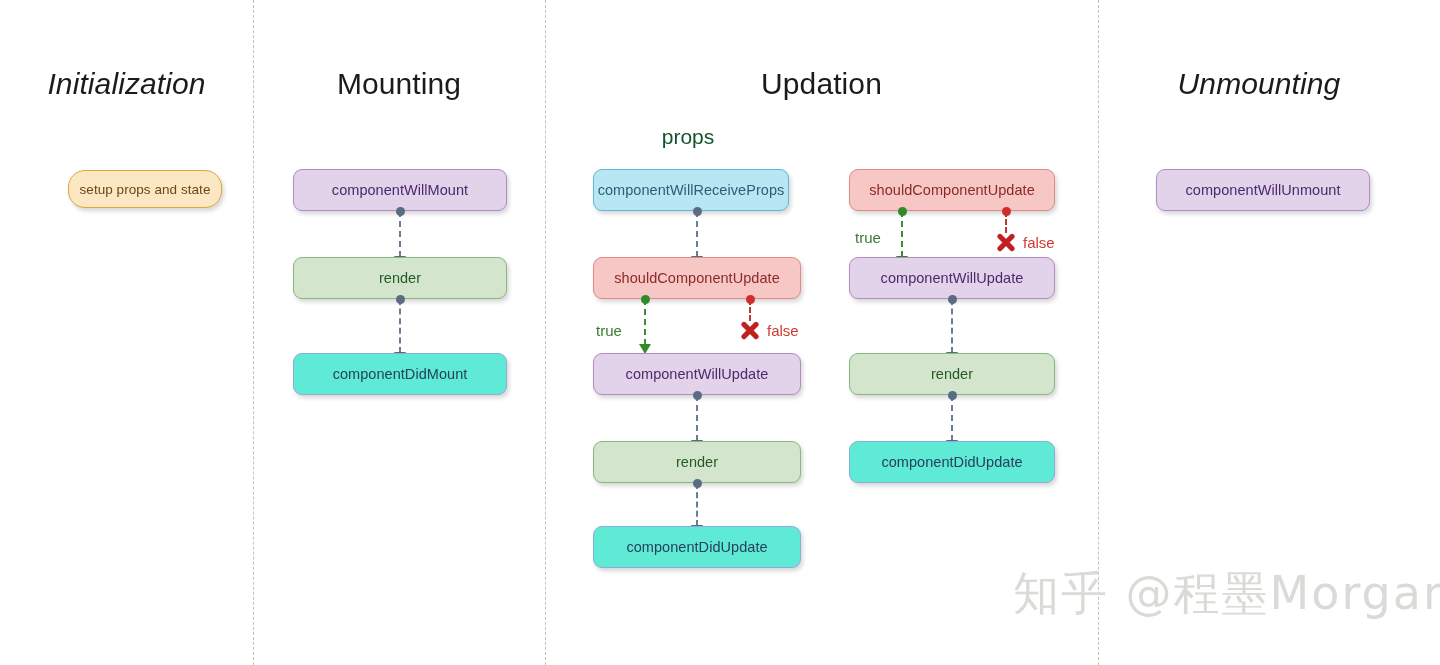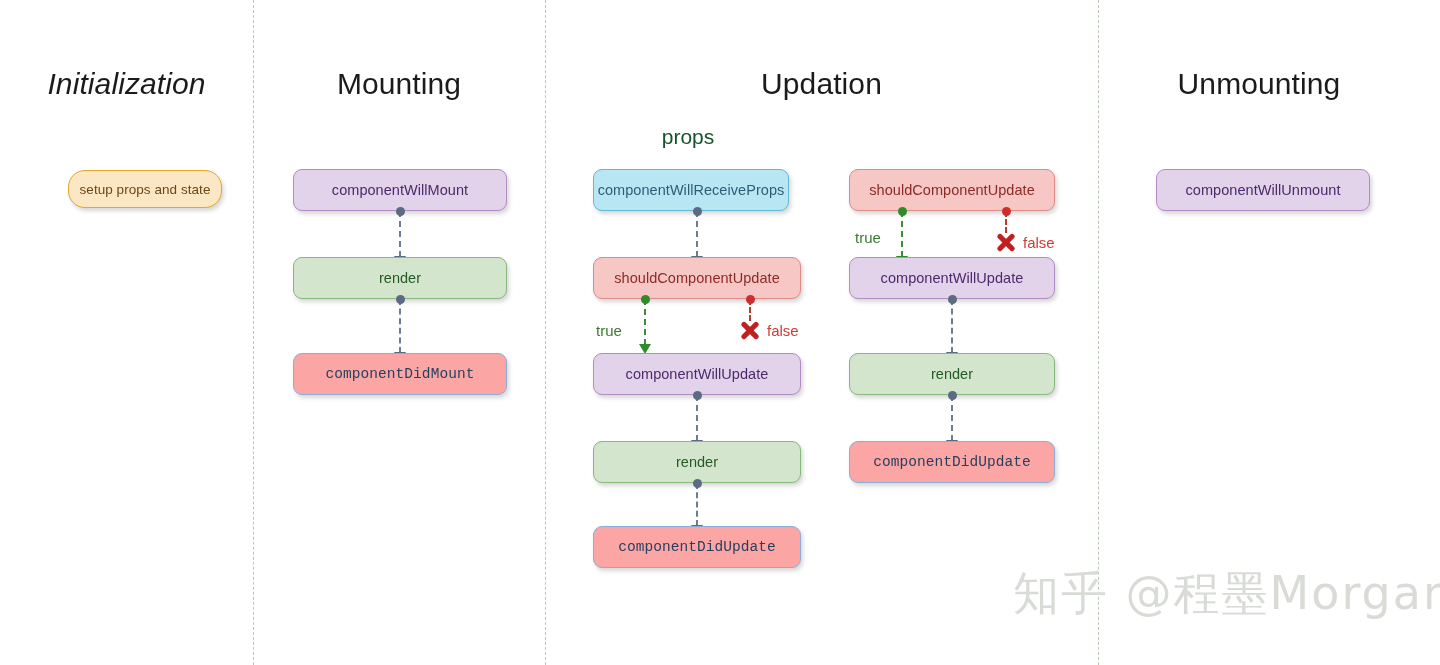--- a/index.html
+++ b/index.html
@@ -63,21 +63,21 @@
     display: flex;
     align-items: center;
     justify-content: center;
     font-size: 14.5px;
     letter-spacing: 0.05px;
     box-shadow: 2px 3px 4px rgba(0,0,0,0.16);
     white-space: nowrap;
   }
   .node.purple  { background:#e2d2ea; border-color:#b28cc4; color:#4b2a6b; }
   .node.green   { background:#d3e5cd; border-color:#86b97c; color:#245b23; }
-  .node.blue    { background:#fca5a5; border-color:#8aaed8; color:#27405e;font-family:Liberation Mono, monospace; }
+  .node.blue    { background:#5eead4; border-color:#8aaed8; color:#27405e; }
   .node.cyan    { background:#b9e6f3; border-color:#5fb9d4; color:#2c5f75; }
   .node.red     { background:#f6c7c5; border-color:#df8a85; color:#8c2a26; }
   .node.orange  { background:#fce7c4; border-color:#dfa82e; color:#6b4617;
                   font-size:13.5px; height:38px; border-radius:17px; }
 
   
   .conn {
     position: absolute;
     width: 0;
   }
@@ -161,21 +161,21 @@
 
 <div id="canvas">
 
   <div class="divider" style="left:253px;"></div>
   <div class="divider" style="left:545px;"></div>
   <div class="divider" style="left:1098px;"></div>
 
   <div class="section-title" style="left:0px; top:69px; width:253px;font-style:italic;">Initialization</div>
   <div class="section-title" style="left:253px; top:69px; width:292px;">Mounting</div>
   <div class="section-title" style="left:545px; top:69px; width:553px;">Updation</div>
-  <div class="section-title" style="left:1098px; top:69px; width:322px;">Unmounting</div>
+  <div class="section-title" style="left:1098px; top:69px; width:322px;font-style:italic;">Unmounting</div>
 
   <div class="sub-title" style="left:588px; top:126px; width:200px;">props</div>
 
   <div class="node orange" style="left:68px; top:170px; width:154px;">setup props and state</div>
 
   <div class="node purple" style="left:293px; top:169px; width:214px;">componentWillMount</div>
   <div class="conn" style="left:400px; top:211px; height:46px;">
     <div class="line"></div>
     <div class="dot"></div>
     <div class="arrow"></div>

